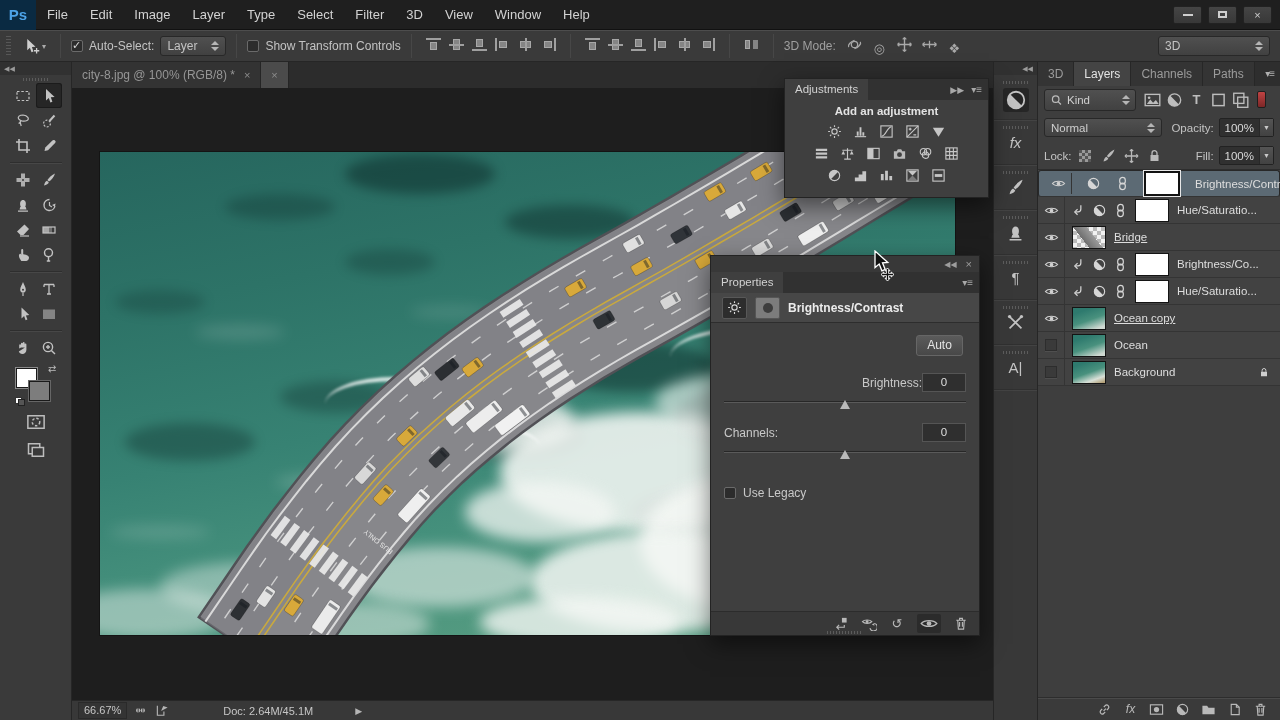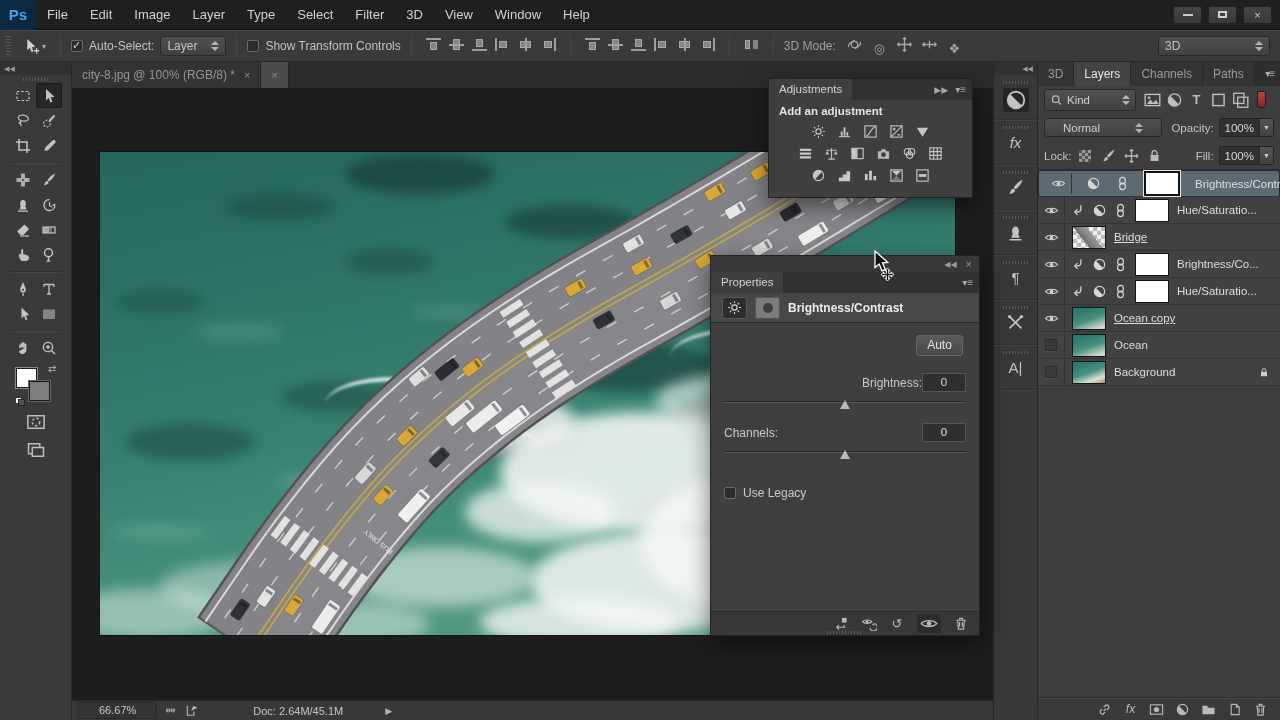--- a/index.html
+++ b/index.html
@@ -72,42 +72,42 @@
     box-shadow:0 0 0 1px #141414;}
   .kelp{position:absolute;border-radius:50%;background:#0c2a28;filter:blur(6px);}
   .foam{position:absolute;border-radius:50%;background:#f4f7f4;filter:blur(7px);}
   .crest{position:absolute;border-radius:50%;border-top:4px solid rgba(255,255,255,.85);filter:blur(1.5px);}
   #roadsvg{position:absolute;left:0;top:0;}
   #cliff{position:absolute;left:768px;top:393px;width:87px;height:90px;
     background:linear-gradient(200deg,#cdbd9d,#a5916f 60%,#7e6d52);clip-path:polygon(100% 4%,38% 100%,100% 100%);}
   
   #statusbar{height:20px;background:#383838;border-top:1px solid #272727;display:flex;align-items:center;
     font-size:11px;color:#c6c6c6;padding-left:6px;flex:none;}
-  #zoombox{background:#343434;border:1px solid #2a2a2a;padding:0 20px;line-height:15px;}
+  #zoombox{background:#343434;border:1px solid #2a2a2a;padding:0 5px;line-height:15px;}
   .sic{width:17px;height:15px;color:#b5b5b5;margin-left:5px;}
   #docinfo{margin-left:52px;}
   #statarrow{margin-left:42px;font-size:9px;color:#b5b5b5;}
   
   #rightdock{width:44px;background:#383838;border-left:1px solid #262626;display:flex;flex-direction:column;flex:none;}
   .dockbtn{width:100%;height:45px;border-bottom:1px solid #303030;box-shadow:0 1px 0 #434343;display:flex;flex-direction:column;align-items:center;padding-top:3px;}
   .dockbtn .ic{width:19px;height:19px;color:#c3c3c3;margin-top:2px;display:flex;align-items:center;justify-content:center;font-size:15px;}
   .dockbtn.active .ic{background:#262626;border-radius:3px;width:26px;height:24px;}
   
   #layersdock{width:243px;background:#3e3e3e;border-left:1px solid #262626;display:flex;flex-direction:column;flex:none;}
   #ltabs{height:24px;background:#2e2e2e;display:flex;align-items:stretch;}
   .ltab{padding:0 10px;line-height:24px;font-size:12px;color:#9b9b9b;background:#343434;border-right:1px solid #272727;}
   .ltab.active{background:#444;color:#e2e2e2;}
   .pmenu{margin-left:auto;color:#b0b0b0;font-size:10px;padding:0 6px;line-height:24px;letter-spacing:-1px;}
   .lrowbar{display:flex;align-items:center;padding:0 6px;gap:5px;}
   #filterrow{height:27px;}
   #kind-sel{width:92px;font-size:11.5px;padding:1px 5px;gap:4px;}
   .fic{width:19px;height:18px;color:#bdbdbd;display:flex;align-items:center;justify-content:center;font-size:13px;font-weight:bold;}
   #redtoggle{width:9px;height:17px;border-radius:2px;background:linear-gradient(#c04343,#7c2727);border:1px solid #1f1f1f;margin-left:2px;}
   #blendrow{height:29px;}
-  #blend-sel{width:118px;font-size:11.5px;padding:1px 18px;}
+  #blend-sel{width:118px;font-size:11.5px;padding:1px 6px;}
   .minilabel{font-size:11.5px;color:#c3c3c3;}
   .spin{display:flex;align-items:center;background:#303030;border:1px solid #222;border-radius:2px;height:19px;}
   .spin .val{padding:0 5px;font-size:11.5px;color:#dadada;min-width:37px;}
   .spin .dbtn{width:14px;align-self:stretch;background:linear-gradient(#545454,#424242);border-left:1px solid #282828;
     color:#c9c9c9;font-size:7px;display:flex;align-items:center;justify-content:center;}
   #lockrow{height:27px;}
   .lockic{width:17px;height:16px;color:#b9b9b9;display:flex;align-items:center;justify-content:center;}
   .checker{width:12px;height:12px;background-image:linear-gradient(45deg,#999 25%,transparent 25%,transparent 75%,#999 75%),
     linear-gradient(45deg,#999 25%,#555 25%,#555 75%,#999 75%);background-size:6px 6px;background-position:0 0,3px 3px;}
   #layerlist{flex:1;border-top:1px solid #2d2d2d;box-shadow:inset 0 1px 0 #4a4a4a;overflow:hidden;}
@@ -127,21 +127,21 @@
   .oceanthumb2{background:linear-gradient(160deg,#2e7a6e 15%,#49917e 50%,#d8e0d8 78%,#b3a078 96%);}
   .lname{margin-left:8px;white-space:nowrap;}
   .lname.und{text-decoration:underline;text-align:right;}
   .lname.ital{}
   .rowlock{margin-left:auto;margin-right:10px;width:12px;height:13px;color:#cfcfcf;}
   #lfooter{height:23px;border-top:1px solid #2d2d2d;box-shadow:inset 0 1px 0 #4a4a4a;background:#3a3a3a;
     display:flex;align-items:center;justify-content:flex-end;gap:11px;padding-right:12px;}
   #lfooter .fi{width:15px;height:15px;color:#b9b9b9;display:flex;align-items:center;justify-content:center;font-size:12px;font-style:italic;}
   
   .fpanel{position:absolute;background:#3f3f3f;border:1px solid #232323;box-shadow:0 8px 22px rgba(0,0,0,.5);z-index:20;}
-  #adj-panel{left:768px;top:78px;width:205px;height:120px;}
+  #adj-panel{left:784px;top:78px;width:205px;height:120px;text-align:center;}
   .ptabbar{height:21px;background:#313131;display:flex;align-items:stretch;}
   .ptab{padding:0 10px;line-height:21px;font-size:11.5px;color:#d2d2d2;background:#3f3f3f;}
   .phicons{margin-left:auto;display:flex;align-items:center;gap:7px;padding-right:6px;color:#a8a8a8;font-size:9px;}
   #adj-sub{font-size:11.5px;font-weight:bold;color:#e3e3e3;padding:5px 10px 2px;}
   .adjrow{display:flex;justify-content:center;gap:5px;margin-top:3px;}
   .adjic{width:21px;height:19px;color:#c6c6c6;display:flex;align-items:center;justify-content:center;}
   .adjic svg{width:15px;height:15px;}
   #prop-panel{left:710px;top:255px;width:270px;height:381px;z-index:21;display:flex;flex-direction:column;}
   #prop-title{height:16px;background:#383838;display:flex;align-items:center;justify-content:flex-end;gap:9px;
     padding-right:7px;color:#9d9d9d;font-size:8px;}

